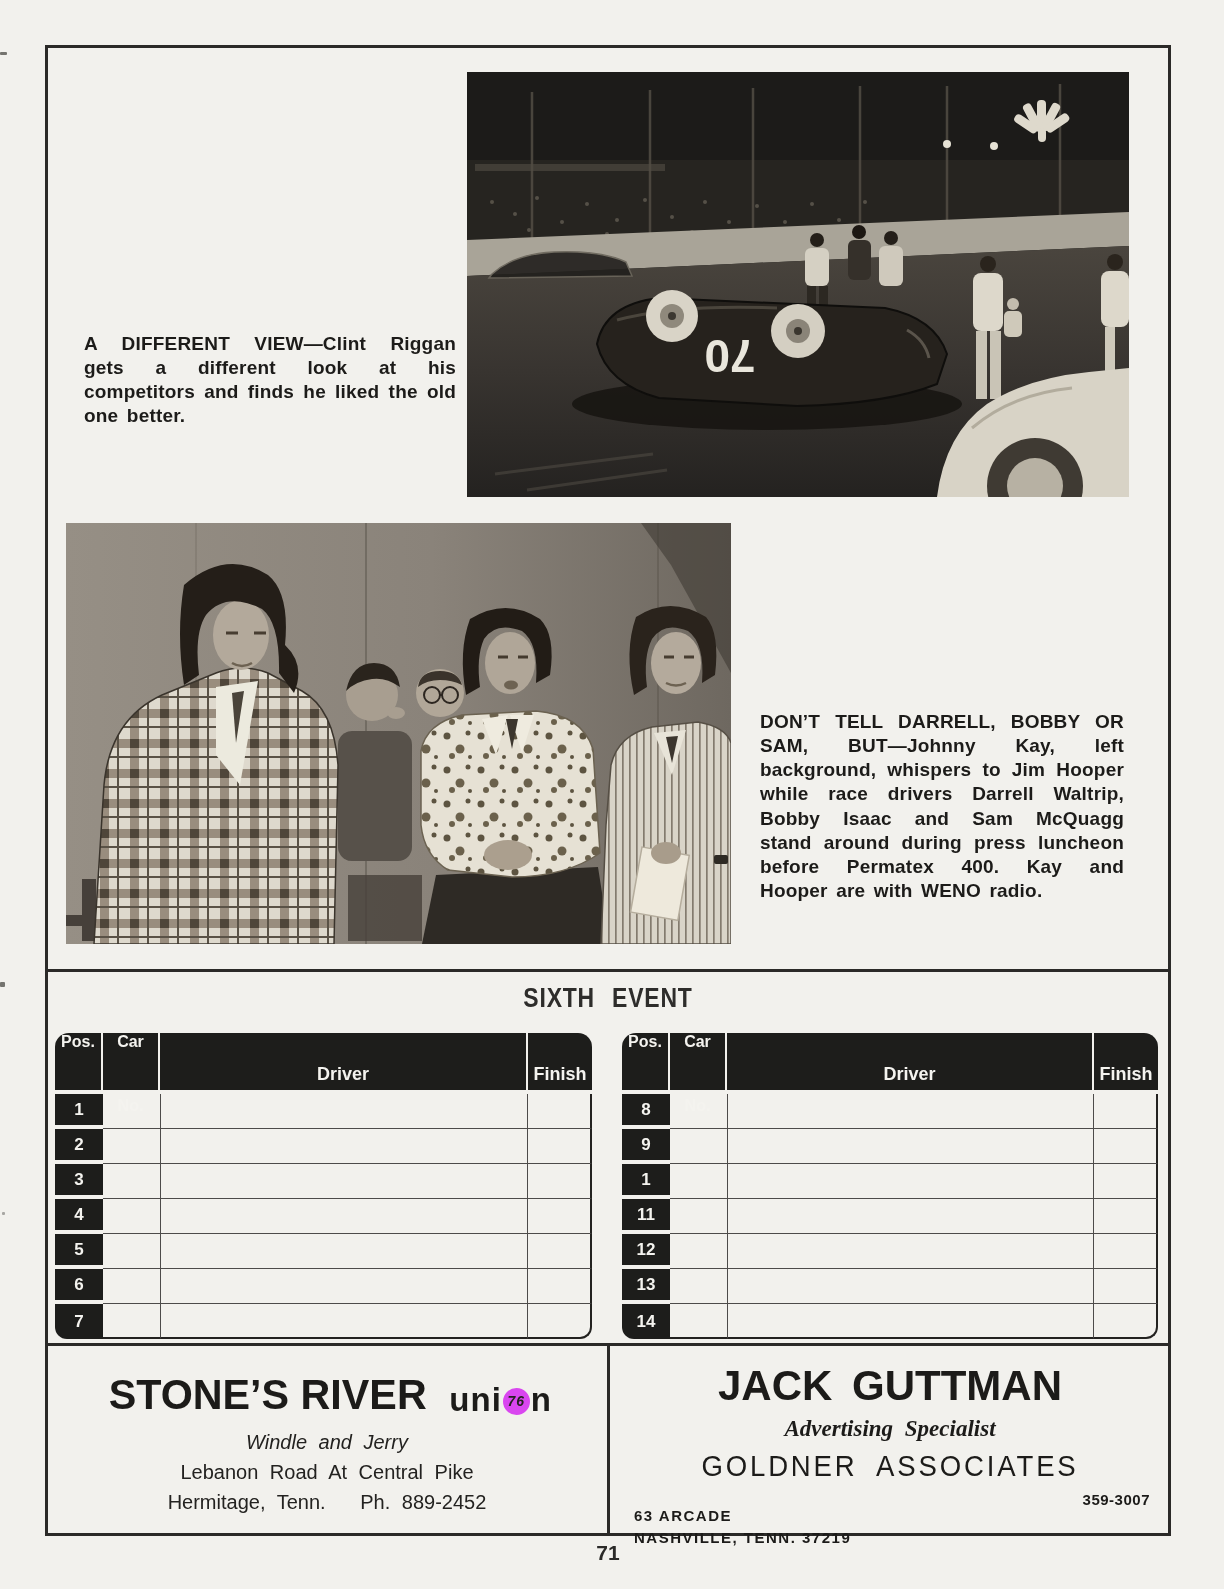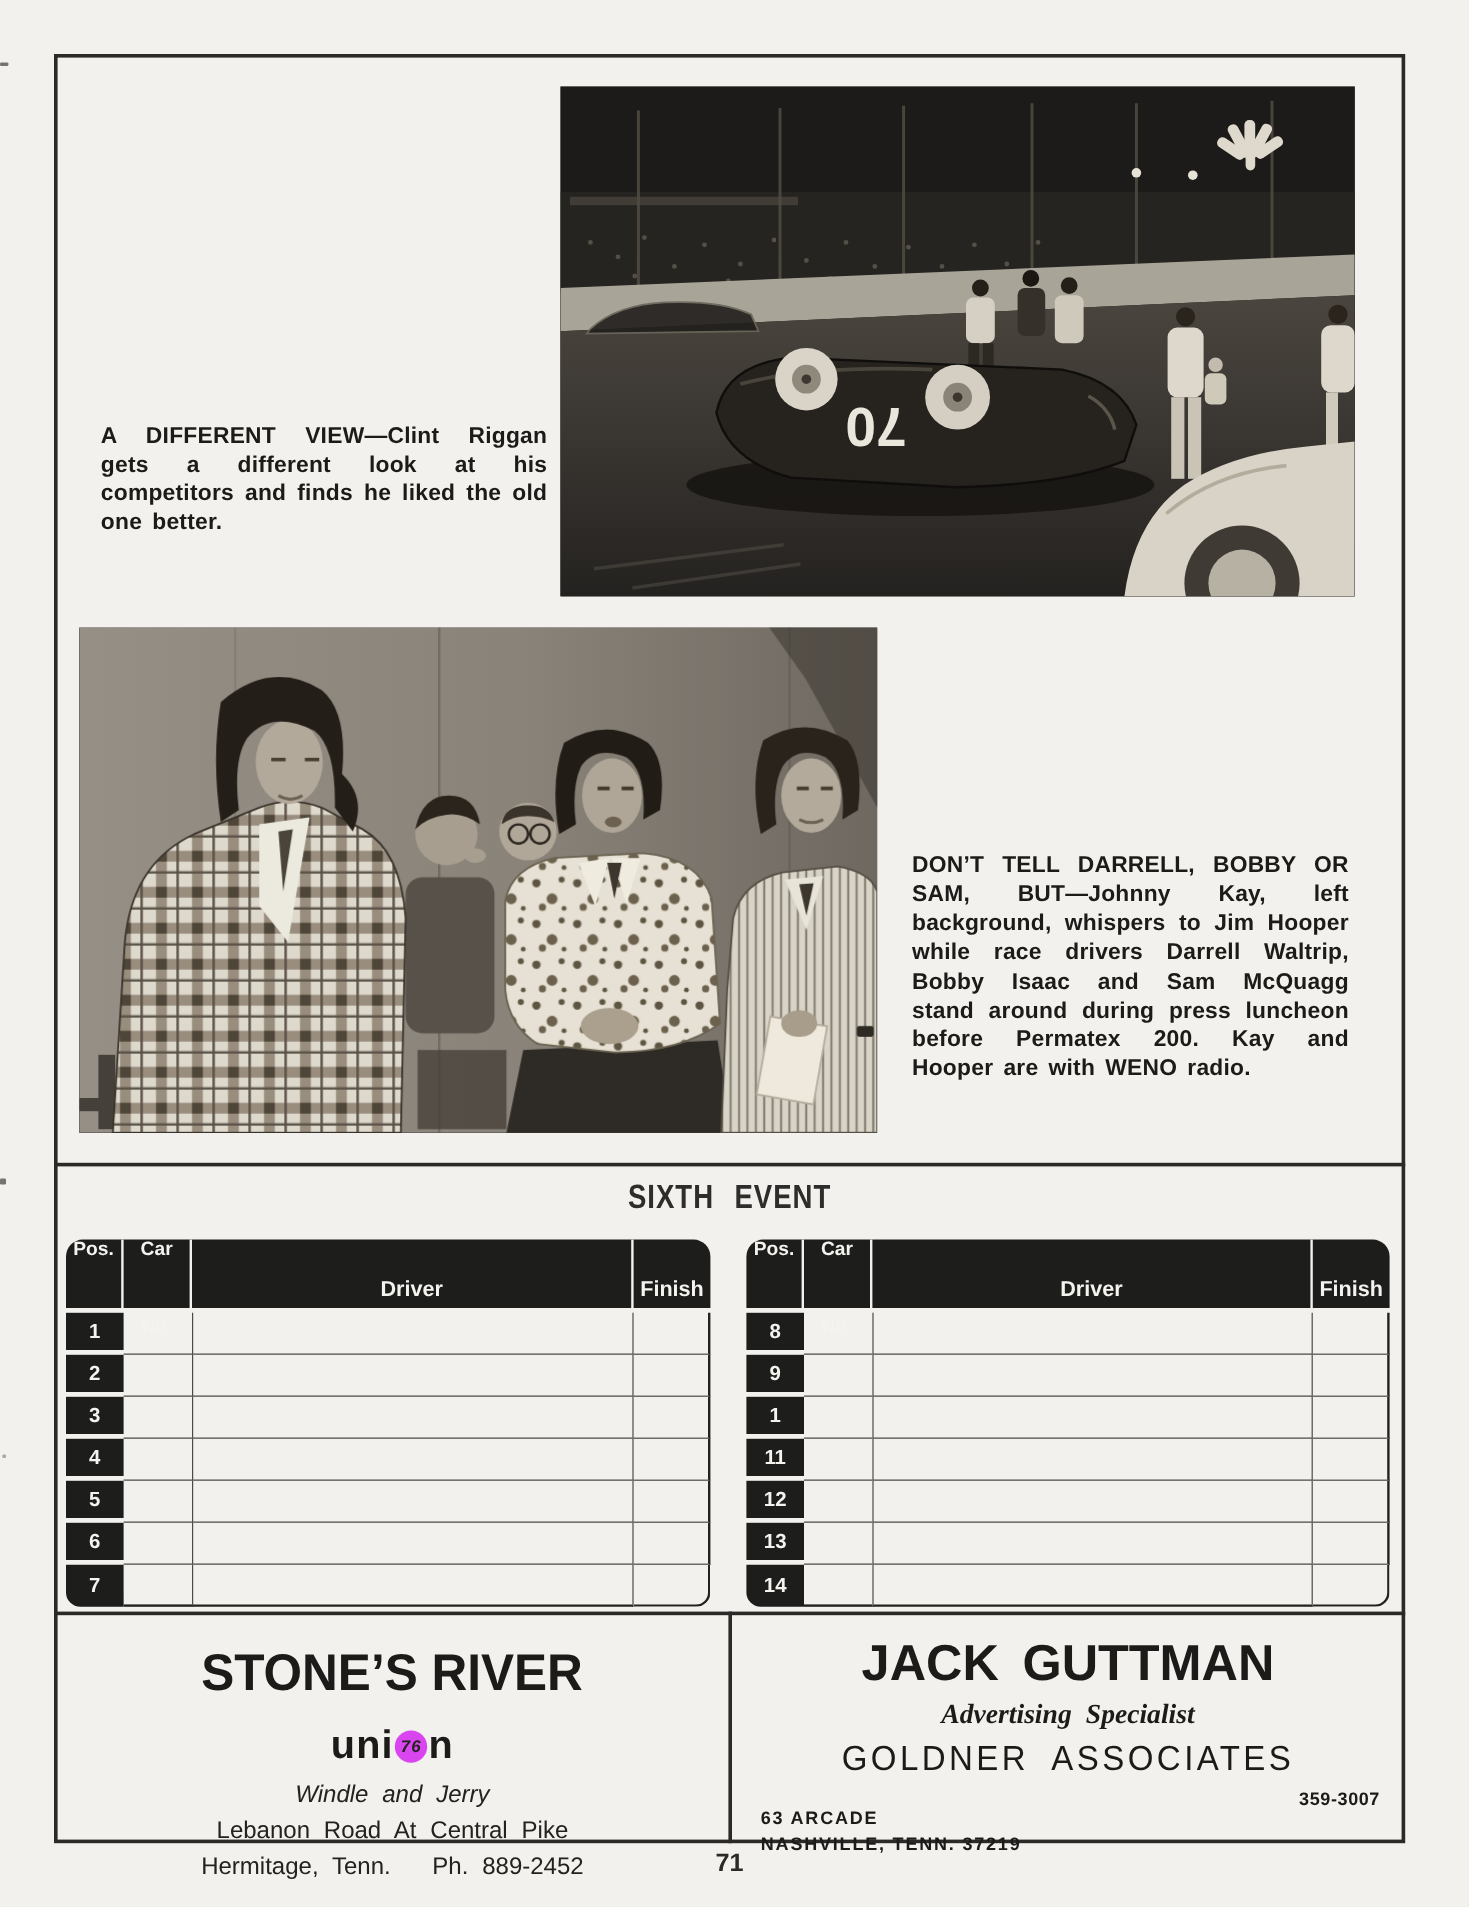--- a/index.html
+++ b/index.html
@@ -23,21 +23,21 @@
 
   
   .photo{position:absolute;overflow:hidden;background:#24221f;}
   #photo-crash{left:467px;top:72px;width:662px;height:425px;}
   #photo-luncheon{left:66px;top:523px;width:665px;height:421px;}
   .photo svg{display:block;width:100%;height:100%;}
 
   
   .caption{position:absolute;color:#1c1b19;font-weight:700;font-size:19px;line-height:1.27;
            text-align:justify;text-align-last:left;letter-spacing:.2px;word-spacing:3px;}
-  #caption-crash{left:84px;top:352px;width:372px;}
+  #caption-crash{left:84px;top:332px;width:372px;}
   #caption-luncheon{left:760px;top:710px;width:364px;}
 
   
   #event-title{position:absolute;left:0;top:982px;width:1216px;text-align:center;
                font-size:28px;font-weight:600;color:#2e2d2b;letter-spacing:1px;word-spacing:12px;
                transform:scaleX(.82);transform-origin:center;}
 
   
   .race-table{position:absolute;top:1033px;width:537px;}
   #table-left{left:55px;}
@@ -54,21 +54,21 @@
           color:#f4f3ef;font-weight:700;font-size:17px;}
   .rt-car,.rt-driver,.rt-finish{border-bottom:1.5px solid rgba(35,34,32,.8);}
   .rt-driver{border-left:1.5px solid rgba(35,34,32,.8);border-right:1.5px solid rgba(35,34,32,.8);}
   .rt-finish{border-right:2px solid #232220;}
   .rt-row:last-child .rt-car,.rt-row:last-child .rt-driver,.rt-row:last-child .rt-finish{border-bottom:2px solid #232220;}
   .rt-row:last-child .rt-pos{border-radius:0 0 0 12px;margin-bottom:0;}
   .rt-row:last-child .rt-finish{border-bottom-right-radius:12px;}
 
   
   #ad-stones{position:absolute;left:48px;top:1350px;width:558px;text-align:center;color:#1c1b19;}
-  .stones-title-row{display:flex;align-items:center;justify-content:center;gap:16px;margin-top:20px;flex-direction:column;}
+  .stones-title-row{display:flex;align-items:flex-end;justify-content:center;gap:16px;margin-top:20px;}
   #stones-name{font-size:43px;font-weight:800;letter-spacing:0;transform:scaleX(.96);white-space:nowrap;}
   .union-logo{display:inline-flex;align-items:center;font-weight:800;font-size:33px;letter-spacing:1px;white-space:nowrap;}
   .union-ball{display:inline-flex;align-items:center;justify-content:center;width:27px;height:27px;margin:2px 1px 0 1px;
               background:#d946ef;border-radius:50%;font-size:14px;font-style:italic;font-weight:700;color:#23221f;}
   .stones-line{font-size:20px;margin-top:7px;word-spacing:6px;color:#232220;}
   #stones-partners{font-style:italic;font-weight:500;margin-top:12px;}
 
   #ad-guttman{position:absolute;left:612px;top:1350px;width:556px;color:#1c1b19;}
   #guttman-name{text-align:center;font-size:42px;font-weight:800;margin-top:12px;white-space:nowrap;word-spacing:8px;}
   #guttman-subtitle{text-align:center;font-family:"Liberation Serif",serif;font-style:italic;font-weight:700;
@@ -313,21 +313,21 @@
         <path d="M600,160 q10,5 20,0" stroke="#6d6252" stroke-width="2.5" fill="none"></path>
         <g transform="translate(576,324) rotate(10)">
           <rect width="48" height="66" fill="#eee9dc" stroke="#b5ad9d" stroke-width="1.5"></rect>
         </g>
         <ellipse cx="600" cy="330" rx="15" ry="11" fill="#a89c8b"></ellipse>
         <rect x="648" y="332" width="14" height="9" rx="2" fill="#2e2a24"></rect>
       </g>
     </svg>
   </div>
 
-  <div id="caption-luncheon" class="caption">DON’T TELL DARRELL, BOBBY OR SAM, BUT—Johnny Kay, left background, whispers to Jim Hooper while race drivers Darrell Waltrip, Bobby Isaac and Sam McQuagg stand around during press luncheon before Permatex 200. Kay and Hooper are with WENO radio.</div>
+  <div id="caption-luncheon" class="caption">DON’T TELL DARRELL, BOBBY OR SAM, BUT—Johnny Kay, left background, whispers to Jim Hooper while race drivers Darrell Waltrip, Bobby Isaac and Sam McQuagg stand around during press luncheon before Permatex 400. Kay and Hooper are with WENO radio.</div>
 
   <div id="rule-top-of-tables" class="h-rule"></div>
 
   <div id="event-title">SIXTH EVENT</div>
 
   <div id="table-left" class="race-table">
     <div class="rt-header">
       <div class="rt-h-cell">
         <span>Pos.</span>
           <span>No.</span>

